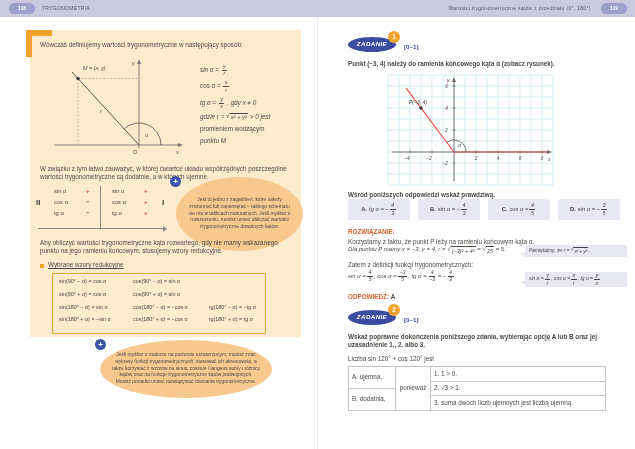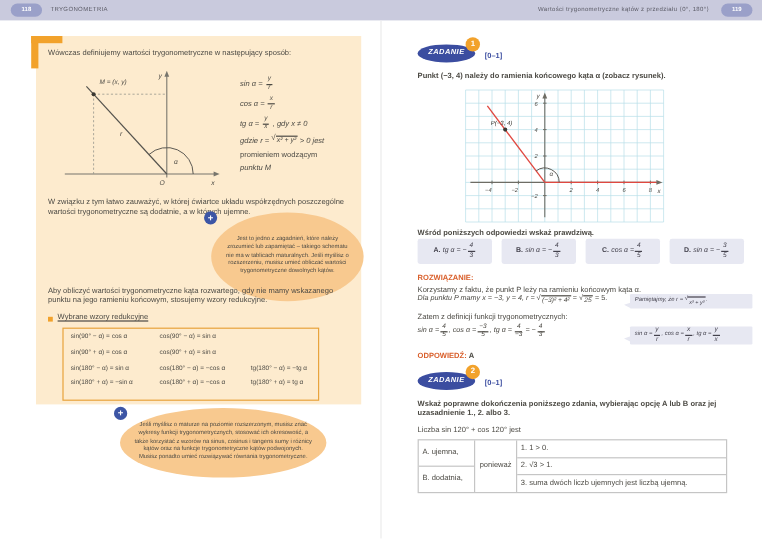--- a/index.html
+++ b/index.html
@@ -137,20 +137,39 @@
           <span class="sqrt-body">x² + y²</span>
         </span>
       <span>&gt; 0 jest</span>
     </div>
     <div class="defrow">promieniem wodzącym</div>
     <div class="defrow math">punktu M</div>
   </div>
 
   <div class="para" style="left:40px;top:165px;width:255px;">W związku z tym łatwo zauważyć, w której ćwiartce układu współrzędnych poszczególne wartości trygonometryczne są dodatnie, a w których ujemne.</div>
 
+  <div class="quad">
+    <div class="qvline"></div>
+    <div class="qhline"></div>
+    <div class="qarrow"></div>
+    <div class="qnum" style="left:0;top:12px;">II</div>
+    <div class="qnum" style="left:126px;top:12px;">I</div>
+    <div class="qfn" style="left:18px;top:2px;">sin α</div>
+    <div class="qfn" style="left:18px;top:13px;">cos α</div>
+    <div class="qfn" style="left:18px;top:24px;">tg α</div>
+    <div class="qsg pos" style="left:50px;top:2px;">+</div>
+    <div class="qsg neg" style="left:50px;top:13px;">−</div>
+    <div class="qsg neg" style="left:50px;top:24px;">−</div>
+    <div class="qfn" style="left:76px;top:2px;">sin α</div>
+    <div class="qfn" style="left:76px;top:13px;">cos α</div>
+    <div class="qfn" style="left:76px;top:24px;">tg α</div>
+    <div class="qsg pos" style="left:108px;top:2px;">+</div>
+    <div class="qsg pos" style="left:108px;top:13px;">+</div>
+    <div class="qsg pos" style="left:108px;top:24px;">+</div>
+  </div>
 
   <div class="plusico" style="left:170px;top:176px;">+</div>
   <div class="bubble" style="left:176px;top:177px;width:127px;height:74px;">Jest to jedno z zagadnień, które należy zrozumieć lub zapamiętać – takiego schematu nie ma w tablicach maturalnych. Jeśli myślisz o rozszerzeniu, musisz umieć obliczać wartości trygonometryczne dowolnych kątów.</div>
 
   <div class="para" style="left:40px;top:239px;width:257px;">Aby obliczyć wartości trygonometryczne kąta rozwartego, gdy nie mamy wskazanego punktu na jego ramieniu końcowym, stosujemy wzory redukcyjne.</div>
 
   <div class="bullet"></div>
   <div class="redhead">Wybrane wzory redukcyjne</div>
 
   <div class="redbox">

